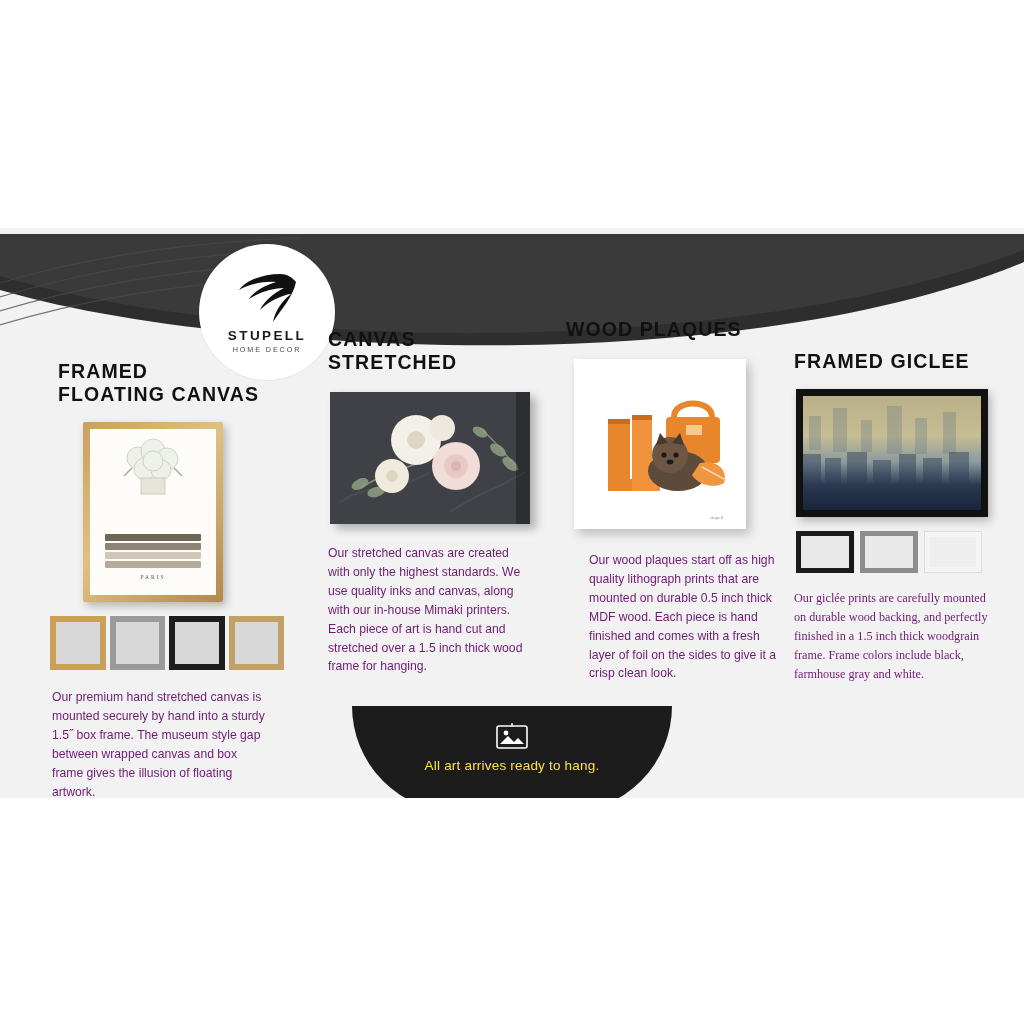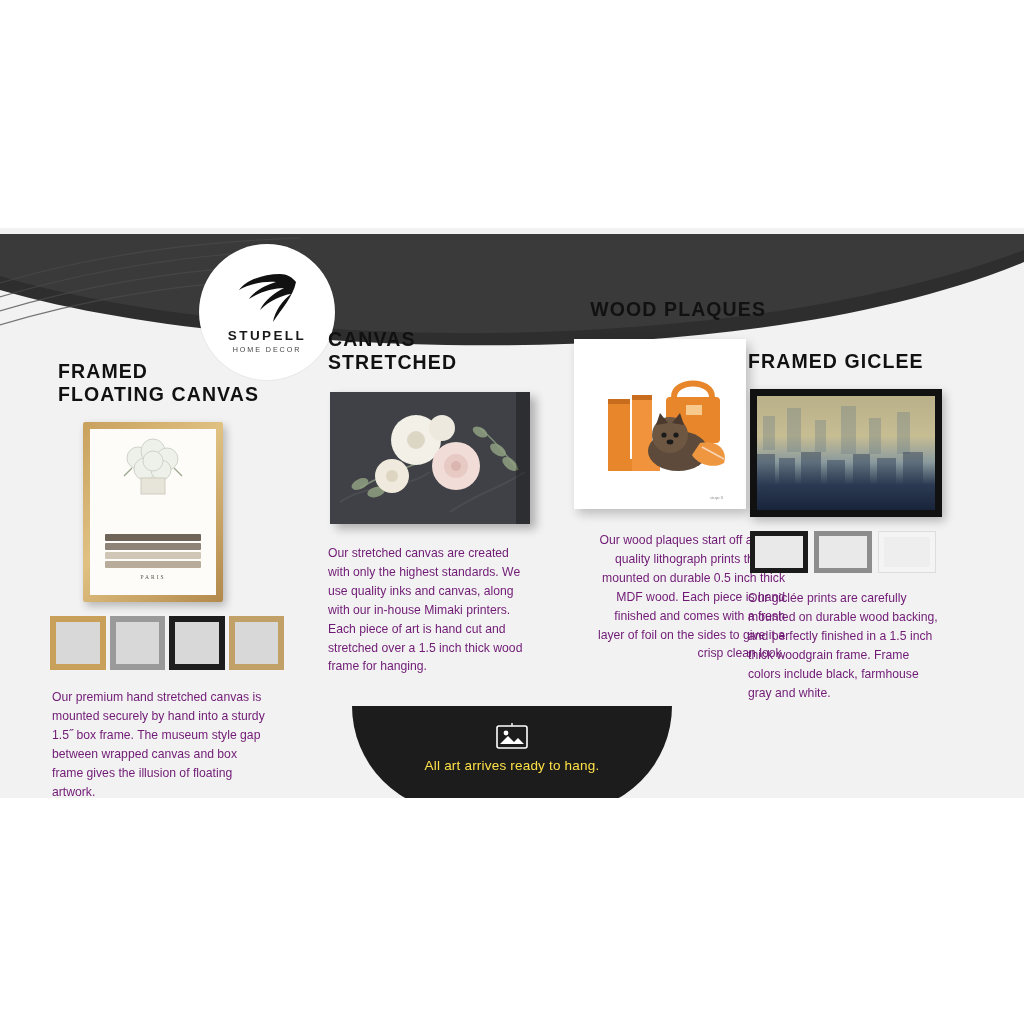--- a/index.html
+++ b/index.html
@@ -189,34 +189,34 @@
   }
   .c2-canvas .edge {
     position: absolute;
     right: 0; top: 0;
     width: 14px; height: 100%;
     background: rgba(0,0,0,.28);
   }
   #col2 .col-body { margin-top: 20px; width: 200px; }
 
   
-  #col3 { left: 566px; top: 70px; width: 200px; text-align: right; }
+  #col3 { left: 566px; top: 90px; width: 200px; }
   .c3-plaque {
     position: relative;
     width: 172px;
     height: 170px;
     margin: 18px 0 0 8px;
     background: #ffffff;
     box-shadow: 4px 5px 10px rgba(0,0,0,.22);
     overflow: hidden;
   }
   #col3 .col-body { margin-top: 22px; width: 196px; margin-left: 23px; }
 
   
-  #col4 { left: 748px; top: 122px; width: 200px; }
+  #col4 { left: 794px; top: 122px; width: 200px; }
   .c4-frame {
     position: relative;
     width: 192px;
     height: 128px;
     margin: 16px 0 0 2px;
     background: #111;
     padding: 7px;
     box-sizing: border-box;
     box-shadow: 3px 4px 9px rgba(0,0,0,.25);
   }
@@ -226,21 +226,21 @@
     position: relative;
     overflow: hidden;
   }
   .c4-swatches {
     display: flex;
     gap: 6px;
     margin: 14px 0 0 2px;
   }
   .fsw { width: 58px; height: 42px; padding: 5px; box-sizing: border-box; }
   .fsw-in { width: 100%; height: 100%; background: #e9e9e9; }
-  #col4 .col-body { margin-top: 16px; width: 196px; }
+  #col4 .col-body { margin-top: 16px; width: 196px; font-family: Liberation Serif, serif; }
 </style>
 </head>
 <body>
 
 <div id="infographic">
 
   <div class="dark-band">
     <svg width="1024" height="130" viewBox="0 0 1024 130" xmlns="http://www.w3.org/2000/svg">
       <path d="M0,6 L1024,6 L1024,34 C840,110 560,128 330,112 C200,103 90,88 0,62 Z" fill="#2e2e2e"></path>
       <path d="M0,6 L1024,6 L1024,22 C830,96 545,116 322,100 C196,90 86,74 0,48 Z" fill="#3a3a3a"></path>

